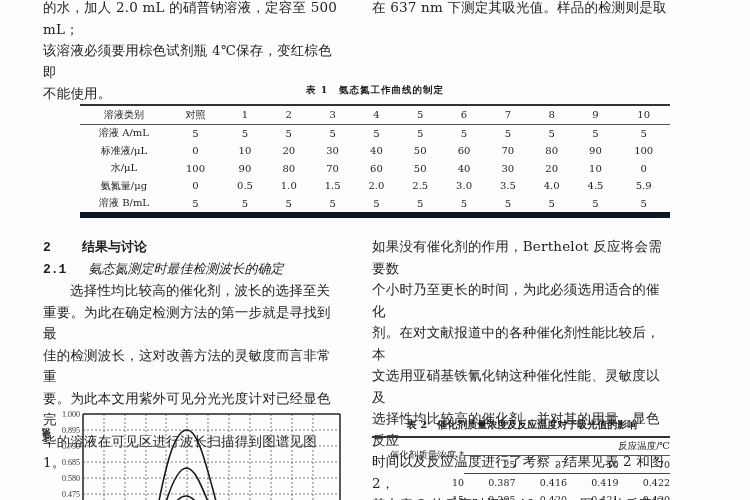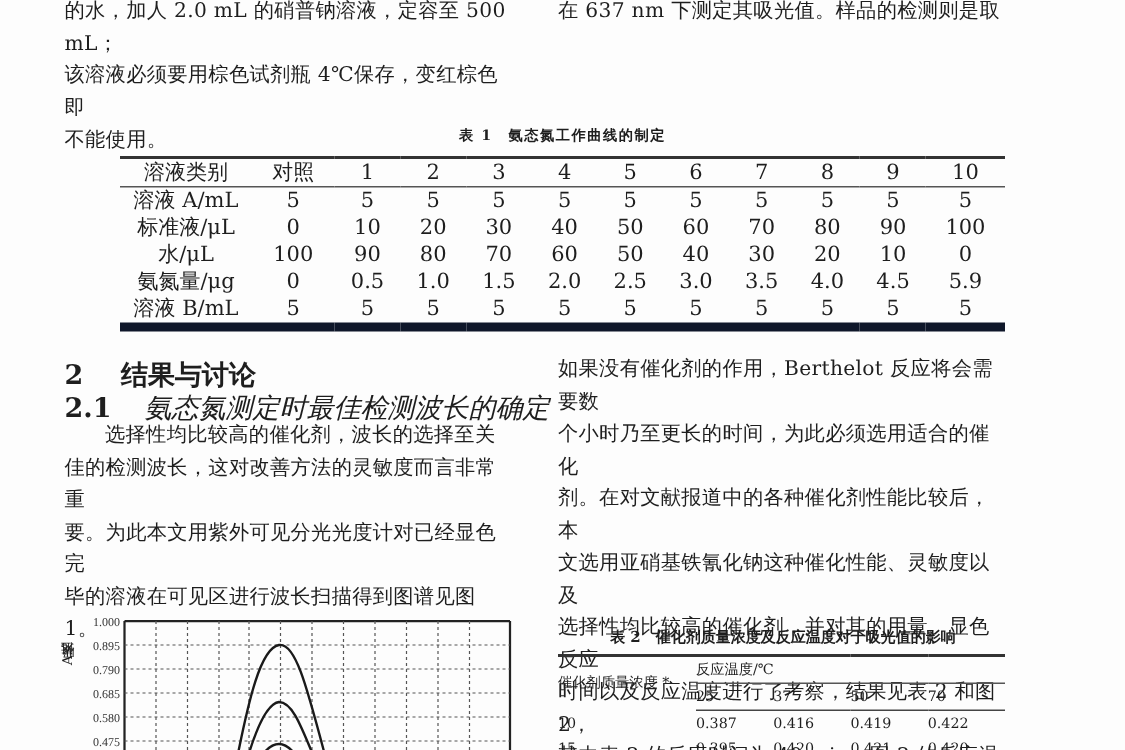--- a/index.html
+++ b/index.html
@@ -10,40 +10,40 @@
   }
   .col { position:absolute; font-size:13.5px; line-height:21.5px; letter-spacing:0.2px; }
   .col p { margin:0; }
   .indent { text-indent:2em; }
   #col-left-top { left:43px; top:-3px; width:300px; }
   #col-right-top { left:372px; top:-3px; width:300px; }
   .tbl-caption { position:absolute; font-size:9.5px; font-weight:bold; text-align:center; }
   #t1-caption { left:80px; top:84px; width:590px; letter-spacing:1px; }
   table.t1 {
     position:absolute; left:80px; top:104px; width:590px;
-    border-collapse:collapse; font-size:14px;
+    border-collapse:collapse; font-size:10px;
   }
   table.t1 td { text-align:center; height:17.5px; padding:0; }
   table.t1 tr.head td { border-top:2px solid #333; border-bottom:1px solid #555; }
   table.t1 tr.last td { border-bottom:6px solid #0f172a; }
   table.t1 td.rowhead { width:88px; }
-  .sec { position:absolute; font-size:18px; }
+  .sec { position:absolute; font-size:13px;font-family:Liberation Mono, monospace; }
   #sec2 { left:43px; top:238px; font-weight:bold; }
   #sec21 { left:43px; top:260px; }
   #sec21 .num { font-weight:bold; margin-right:22px; }
   #sec21 .title { font-style:italic; }
   #col-left-mid { left:43px; top:280px; width:300px; }
   #col-right-mid { left:372px; top:236px; width:300px; }
 
   #t2-caption { left:372px; top:418px; width:300px; font-size:10px; }
   table.t2 {
     position:absolute; left:372px; top:436px; width:298px;
     border-collapse:collapse; font-size:9.5px;
   }
-  table.t2 td { text-align:left; height:17px; padding:0; }
+  table.t2 td { text-align:right; height:17px; padding:0; }
   table.t2 tr.top td { border-top:2px solid #333; }
   table.t2 td.grouphead { border-bottom:1px solid #555; }
   table.t2 tr.sub td.sub { border-bottom:1.5px solid #444; }
   table.t2 td.rowhead { width:92px; }
 
   #chart { position:absolute; left:40px; top:404px; width:310px; height:112px; }
   .ylabel { position:absolute; left:0px; top:32px; font-size:9px; writing-mode:vertical-rl; transform:rotate(180deg); letter-spacing:1px; }
 </style>
 </head>
 <body>
@@ -148,20 +148,21 @@
   </table>
 
 <div class="sec" id="sec2">
   <span>2</span>&nbsp;&nbsp;&nbsp;&nbsp;<span>结果与讨论</span>
 </div>
 <div class="sec" id="sec21">
   <span class="num">2.1</span><span class="title">氨态氮测定时最佳检测波长的确定</span>
 </div>
 <div class="col" id="col-left-mid">
   <p class="indent">选择性均比较高的催化剂，波长的选择至关</p>
+  <p>重要。为此在确定检测方法的第一步就是寻找到最</p>
   <p>佳的检测波长，这对改善方法的灵敏度而言非常重</p>
   <p>要。为此本文用紫外可见分光光度计对已经显色完</p>
   <p>毕的溶液在可见区进行波长扫描得到图谱见图 1。</p>
 </div>
 <div class="col" id="col-right-mid">
   <p>如果没有催化剂的作用，Berthelot 反应将会需要数</p>
   <p>个小时乃至更长的时间，为此必须选用适合的催化</p>
   <p>剂。在对文献报道中的各种催化剂性能比较后，本</p>
   <p>文选用亚硝基铁氰化钠这种催化性能、灵敏度以及</p>
   <p>选择性均比较高的催化剂，并对其的用量、显色反应</p>

